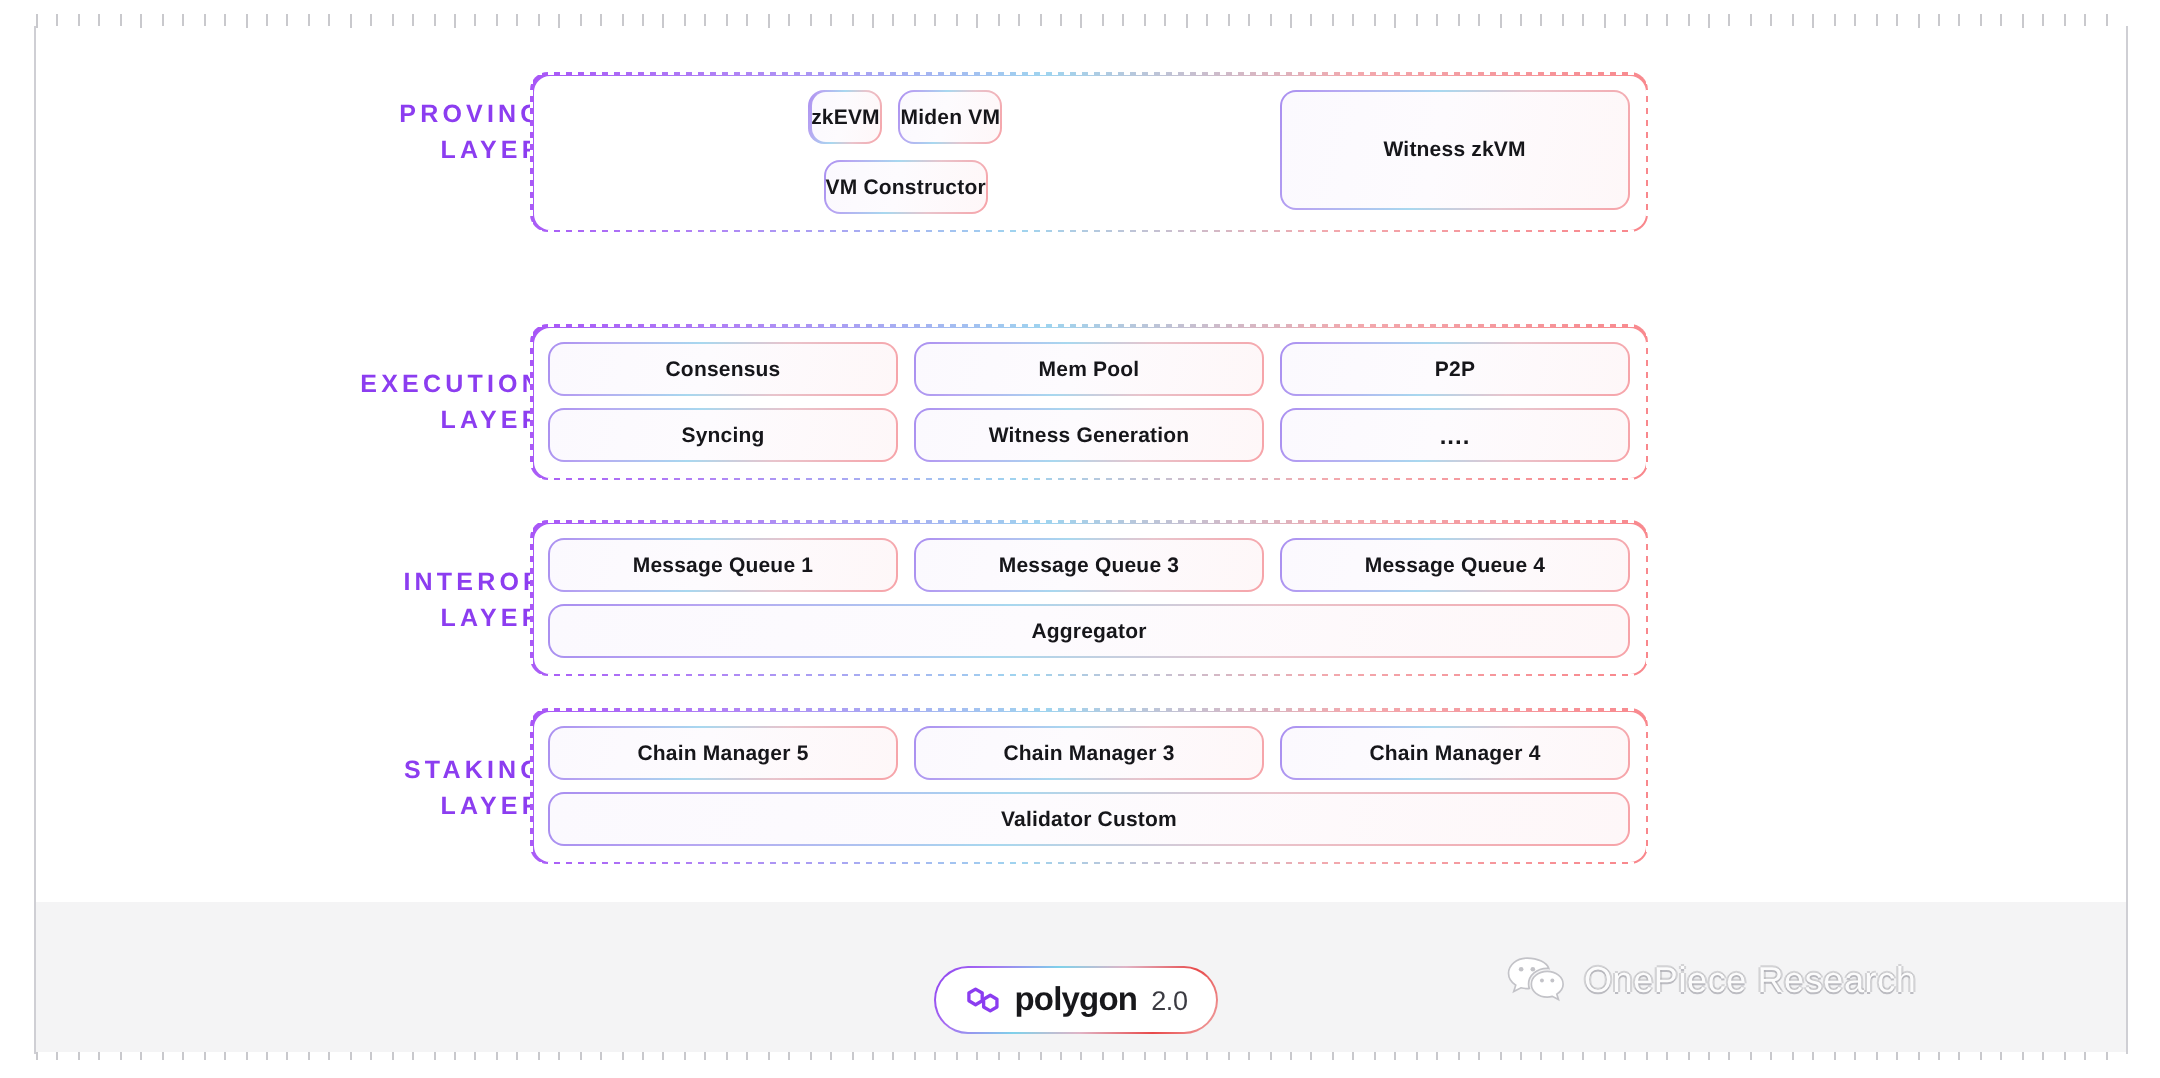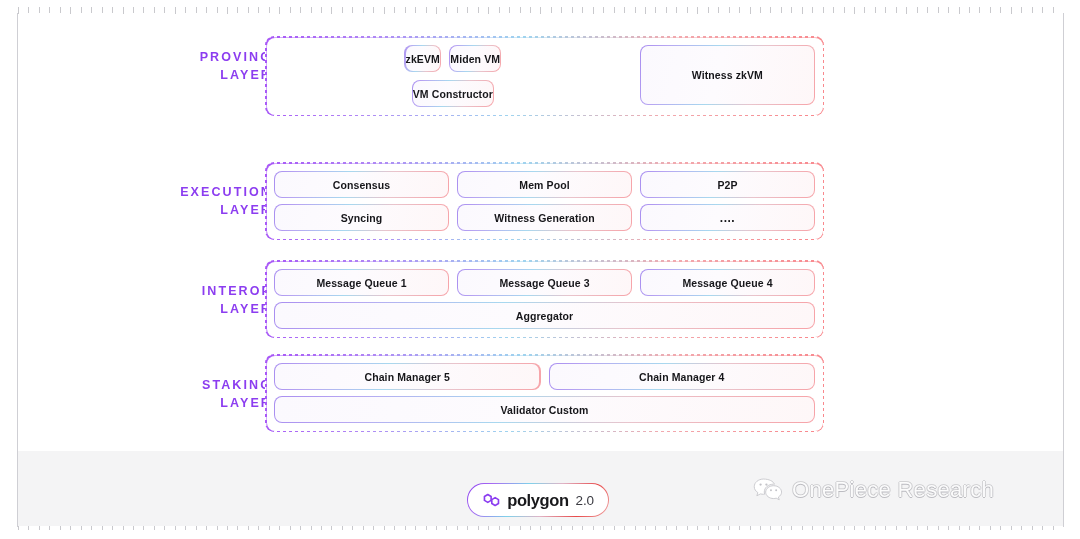--- a/index.html
+++ b/index.html
@@ -234,21 +234,21 @@
   
   .watermark {
     position: absolute;
     left: 735px;
     top: 26px;
     display: flex;
     align-items: center;
     gap: 9px;
   }
   .watermark-text {
-    font-size: 22px;
+    font-size: 18px;
     font-weight: 400;
     color: rgba(255,255,255,0.95);
     letter-spacing: 0.3px;
     text-shadow:
        0 1px 0 rgba(170,170,176,0.75),
        1px 0 0 rgba(170,170,176,0.45),
       -1px 0 0 rgba(170,170,176,0.45),
        0 -1px 0 rgba(170,170,176,0.45);
     white-space: nowrap;
   }
@@ -559,20 +559,23 @@
       <div class="layer-row" style="top:326px;">
         <div class="layer-label" style="top:36px;">STAKING
 LAYER</div>
         <div class="layer-box" style="top:14px;">
           <div class="boxgrid">
             <div class="boxrow">
               <div class="cap">
                 <div class="cap-inner">Chain Manager 5</div>
               </div>
               <div class="cap">
+                <div class="cap-inner">Chain Manager 3</div>
+              </div>
+              <div class="cap">
                 <div class="cap-inner">Chain Manager 4</div>
               </div>
             </div>
             <div class="boxrow">
               <div class="cap">
                 <div class="cap-inner">Validator Custom</div>
               </div>
             </div>
           </div>
         </div>

